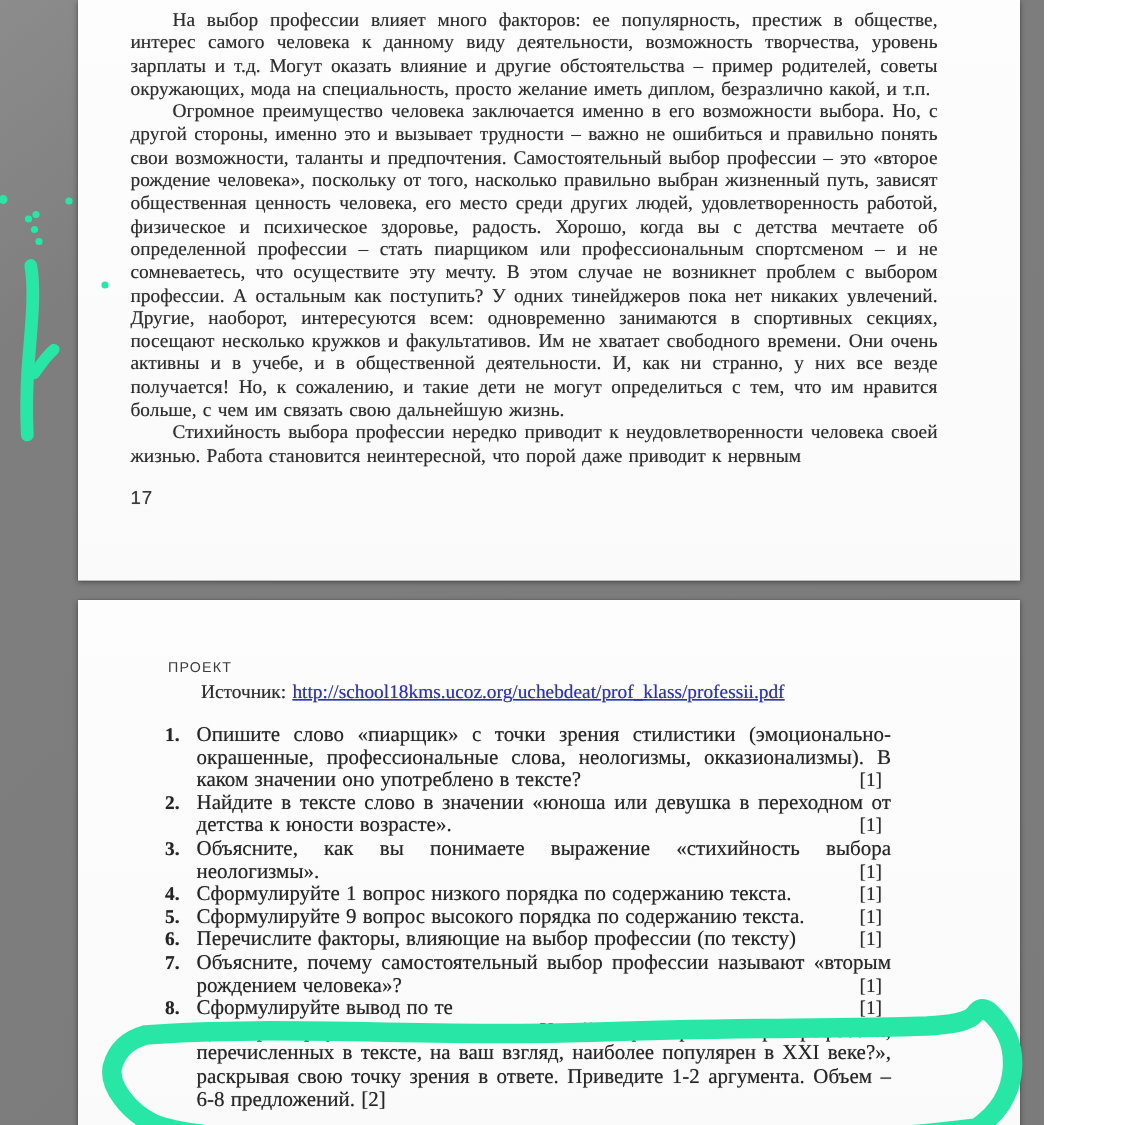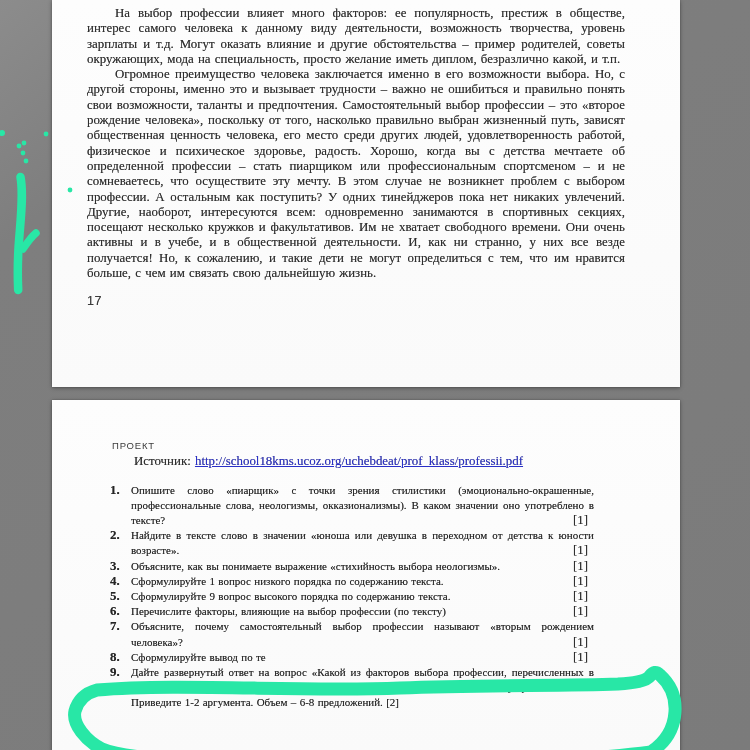--- a/index.html
+++ b/index.html
@@ -1,17 +1,17 @@
 <!DOCTYPE html>
 <html><head>
 <meta charset="utf-8">
 <style>
   html,body{margin:0;padding:0;}
   .stage{
-    position:relative; width:750px; height:750px; overflow:hidden;
+    position:relative; width:696px; height:750px; overflow:hidden;
     background:linear-gradient(140deg,#8c8c8c 0%, #7e7e7e 18%, #7b7b7b 100%);
     font-family:"Liberation Serif","DejaVu Serif",serif;
   }
   .page{
     position:absolute; left:52px; width:628px;
     background:linear-gradient(180deg,#fdfdfd 0%, #fafafa 100%);
     box-shadow:0 1px 4px rgba(0,0,0,0.38), 0 0 1px rgba(0,0,0,0.25);
   }
   .page1{ top:0; height:387px; }
   .page2{ top:400px; height:352px; }
@@ -41,21 +41,21 @@
   .source-line{ margin:1px 0 0 0; text-indent:24px; }
   .source-link{ color:#2a30c8; text-decoration:underline; word-break:break-all; }
 
   .questions{ margin-top:13px; }
   .q-row{ position:relative; display:flex; align-items:flex-start; }
   .q-num{
     flex:0 0 21px; font-weight:bold; color:#252525;
     font-size:12.9px; line-height:15.2px; text-shadow:0 0 0.5px rgba(30,30,30,0.55);
   }
   .q-text{
-    flex:1; color:#262626; font-size:11px; line-height:15.2px;
+    flex:1; color:#262626; font-size:14px; line-height:15.2px;
     text-align:justify; text-shadow:0 0 0.5px rgba(30,30,30,0.55); word-spacing:0.6px;font-family:Liberation Serif, serif;
   }
   .q-score{
     position:absolute; right:6px; bottom:0;
     color:#2b2b2b; font-size:12.9px; line-height:15.2px;
     text-shadow:0 0 0.5px rgba(30,30,30,0.55);
   }
   .marker-overlay{
     position:absolute; left:0; top:0; width:750px; height:750px;
     pointer-events:none; z-index:10;
@@ -65,20 +65,21 @@
 </style>
 </head>
 <body>
 
 <div class="stage" style="--marker: #28e7a6;">
 
   <div class="page page1">
     <div class="inner doc-text">
       <p>На выбор профессии влияет много факторов: ее популярность,  престиж  в обществе, интерес самого человека к данному виду деятельности,  возможность  творчества, уровень зарплаты и т.д. Могут оказать влияние и другие обстоятельства – пример родителей, советы окружающих, мода на специальность, просто желание иметь  диплом, безразлично какой, и т.п.</p>
       <p>Огромное преимущество человека заключается  именно  в его возможности выбора. Но, с другой стороны,  именно это и вызывает  трудности – важно  не  ошибиться  и  правильно понять свои возможности, таланты и предпочтения. Самостоятельный выбор профессии – это  «второе  рождение  человека», поскольку  от  того,  насколько  правильно  выбран жизненный  путь, зависят общественная  ценность человека, его место среди других  людей, удовлетворенность работой, физическое и психическое здоровье, радость. Хорошо, когда вы с детства мечтаете об определенной профессии – стать пиарщиком  или  профессиональным спортсменом – и не  сомневаетесь, что осуществите эту мечту. В этом случае не возникнет проблем с выбором профессии. А остальным  как  поступить? У одних тинейджеров пока нет никаких увлечений. Другие, наоборот,  интересуются  всем:  одновременно занимаются в спортивных  секциях,  посещают  несколько  кружков  и  факультативов.  Им  не  хватает свободного времени. Они  очень активны и в учебе, и в общественной  деятельности. И, как ни  странно,  у  них  все  везде  получается!  Но,  к  сожалению,  и  такие  дети  не  могут определиться с  тем, что  им  нравится больше, с чем  им  связать свою дальнейшую  жизнь.</p>
+      <p>Стихийность  выбора  профессии  нередко  приводит  к неудовлетворенности человека своей  жизнью.  Работа  становится  неинтересной,  что  порой  даже  приводит  к  нервным</p>
       <div class="page-number">17</div>
     </div>
   </div>
 
   <div class="page page2">
     <div class="inner doc-text">
       <div class="proekt">ПРОЕКТ</div>
       <p class="source-line"><span>Источник:</span> <a href="#" class="source-link" style="color: rgb(42, 48, 200);">http://school18kms.ucoz.org/uchebdeat/prof_klass/professii.pdf</a></p>
 
       <div class="questions">

